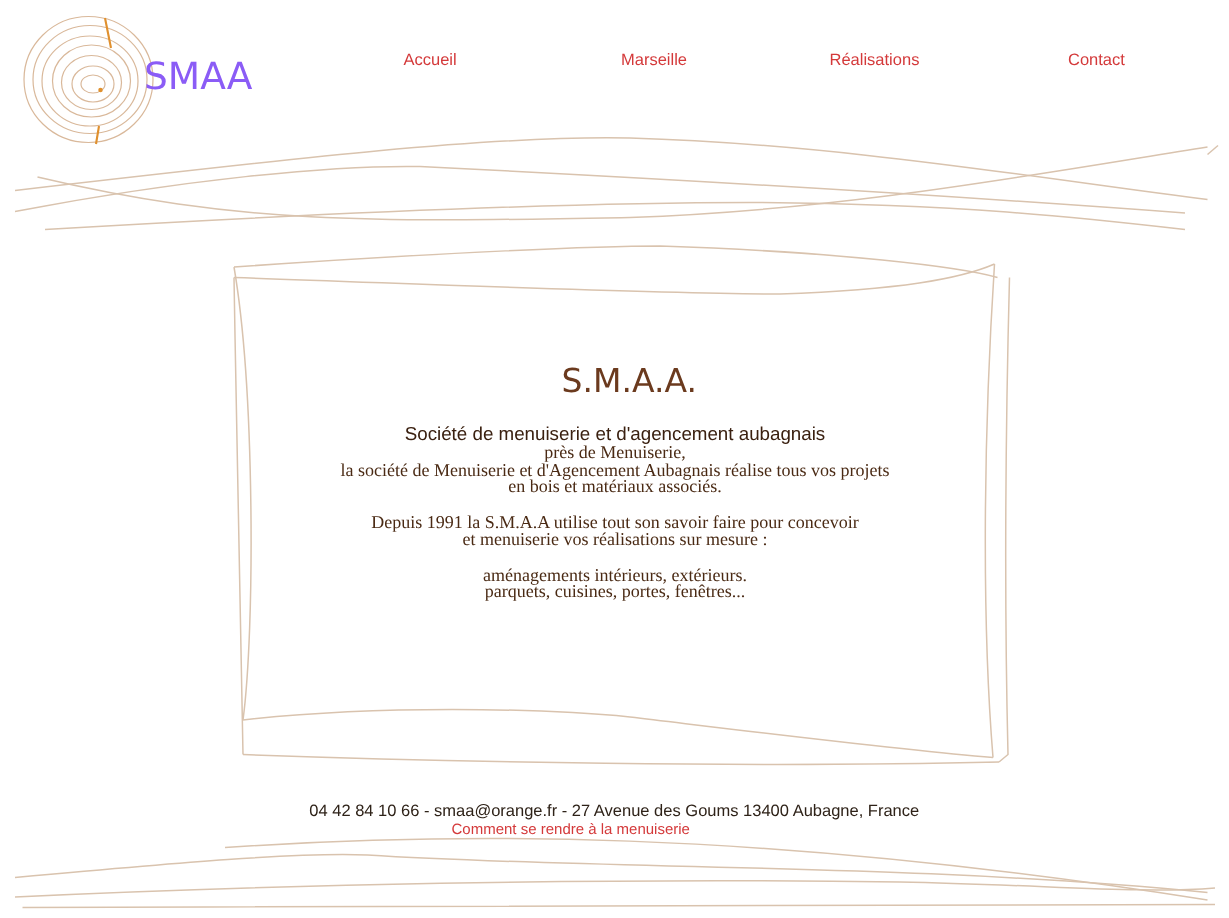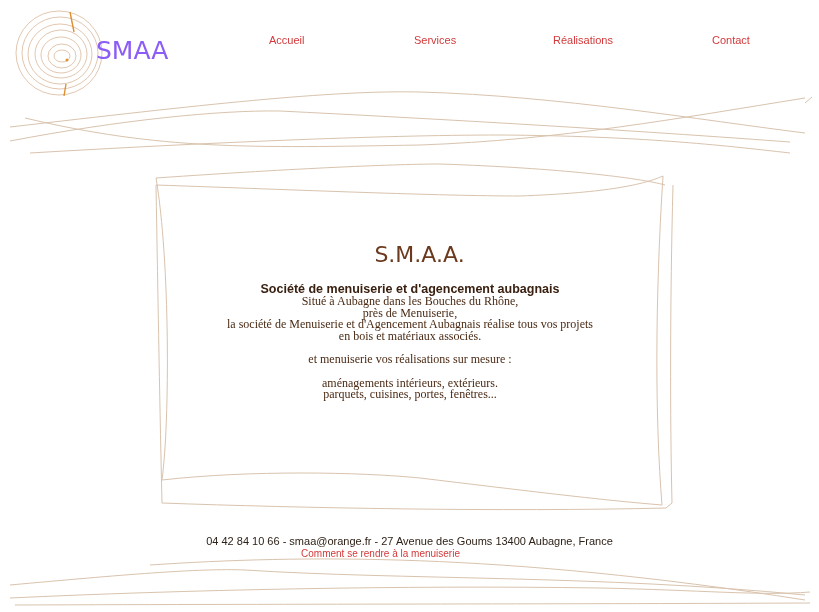--- a/index.html
+++ b/index.html
@@ -3,21 +3,21 @@
   <meta charset="utf-8">
   <style>
     html, body { margin: 0; padding: 0; background: #ffffff; }
     body { width: 819px; height: 612px; position: relative; overflow: hidden; font-family: "Liberation Sans", sans-serif; }
     .deco { position: absolute; left: 0; top: 0; width: 819px; height: 612px; pointer-events: none; }
     .logo { position: absolute; left: 14px; top: 4px; width: 150px; height: 100px; }
     .logo-text { position: absolute; left: 82px; top: 32px; font-family: "DejaVu Sans", sans-serif; font-size: 25px; color: #8b5cf6; letter-spacing: 0px; }
     .nav a { position: absolute; top: 34px; font-size: 11px; color: #d4393a; text-decoration: none; }
     .title { position: absolute; left: 0; width: 819px; top: 232px; text-align: center; font-family: "DejaVu Sans", sans-serif; font-size: 22px; color: #6b3a1e; }
     .content { position: absolute; left: 160px; width: 500px; top: 282px; text-align: center; color: #4a2a14; }
-    .content .subtitle { font-family: "Liberation Sans", sans-serif; font-size: 12.5px; line-height: 14px; color: #3a2010; font-weight: bold; }
+    .content .subtitle { font-family: "Liberation Sans", sans-serif; font-size: 12.5px; line-height: 14px; color: #3a2010; }
     .content .serif { font-family: "Liberation Serif", serif; font-size: 12px; line-height: 11.5px; }
     .content .gap { height: 12px; }
     .footer-line { position: absolute; left: 0; width: 819px; top: 535px; text-align: center; font-size: 11px; color: #2e2218; }
     .footer-link { position: absolute; left: 0; width: 761px; top: 548px; text-align: center; font-size: 10px; color: #d4393a; text-decoration: none; display: block; }
   </style>
 </head>
 <body>
 
 <svg class="deco" viewBox="0 0 819 612">
   <g fill="none" stroke="#d9c3ae" stroke-width="1">
@@ -57,34 +57,34 @@
     </g>
     <path d="M56 8 L 60 28" stroke="#e0902e" stroke-width="1.4" fill="none"></path>
     <path d="M52 80 L 50 92" stroke="#e0902e" stroke-width="1.4" fill="none"></path>
     <circle cx="53" cy="56" r="1.5" fill="#e0902e"></circle>
   </svg>
   <span class="logo-text">SMAA</span>
 </div>
 
 <nav class="nav">
   <a href="#" style="left:269px">Accueil</a>
-  <a href="#" style="left:414px">Services</a>
+  <a href="#" style="left:414px">Marseille</a>
   <a href="#" style="left:553px">Réalisations</a>
   <a href="#" style="left:712px">Contact</a>
 </nav>
 
 <h1 class="title" style="margin:10px;font-weight:normal;">S.M.A.A.</h1>
 
 <div class="content">
   <div class="subtitle">Société de menuiserie et d'agencement aubagnais</div>
-  <div class="serif">Situé à Aubagne dans les Bouches du Rhône,</div>
   <div class="serif">près de Menuiserie,</div>
   <div class="serif">la société de Menuiserie et d'Agencement Aubagnais réalise tous vos projets</div>
   <div class="serif">en bois et matériaux associés.</div>
   <div class="gap"></div>
+  <div class="serif">Depuis 1991 la S.M.A.A utilise tout son savoir faire pour concevoir</div>
   <div class="serif">et menuiserie vos réalisations sur mesure :</div>
   <div class="gap"></div>
   <div class="serif">aménagements intérieurs, extérieurs.</div>
   <div class="serif">parquets, cuisines, portes, fenêtres...</div>
 </div>
 
 <div class="footer-line">04 42 84 10 66 - smaa@orange.fr - 27 Avenue des Goums 13400 Aubagne, France</div>
 <a href="#" class="footer-link">Comment se rendre à la menuiserie</a>
 
 </body></html>

